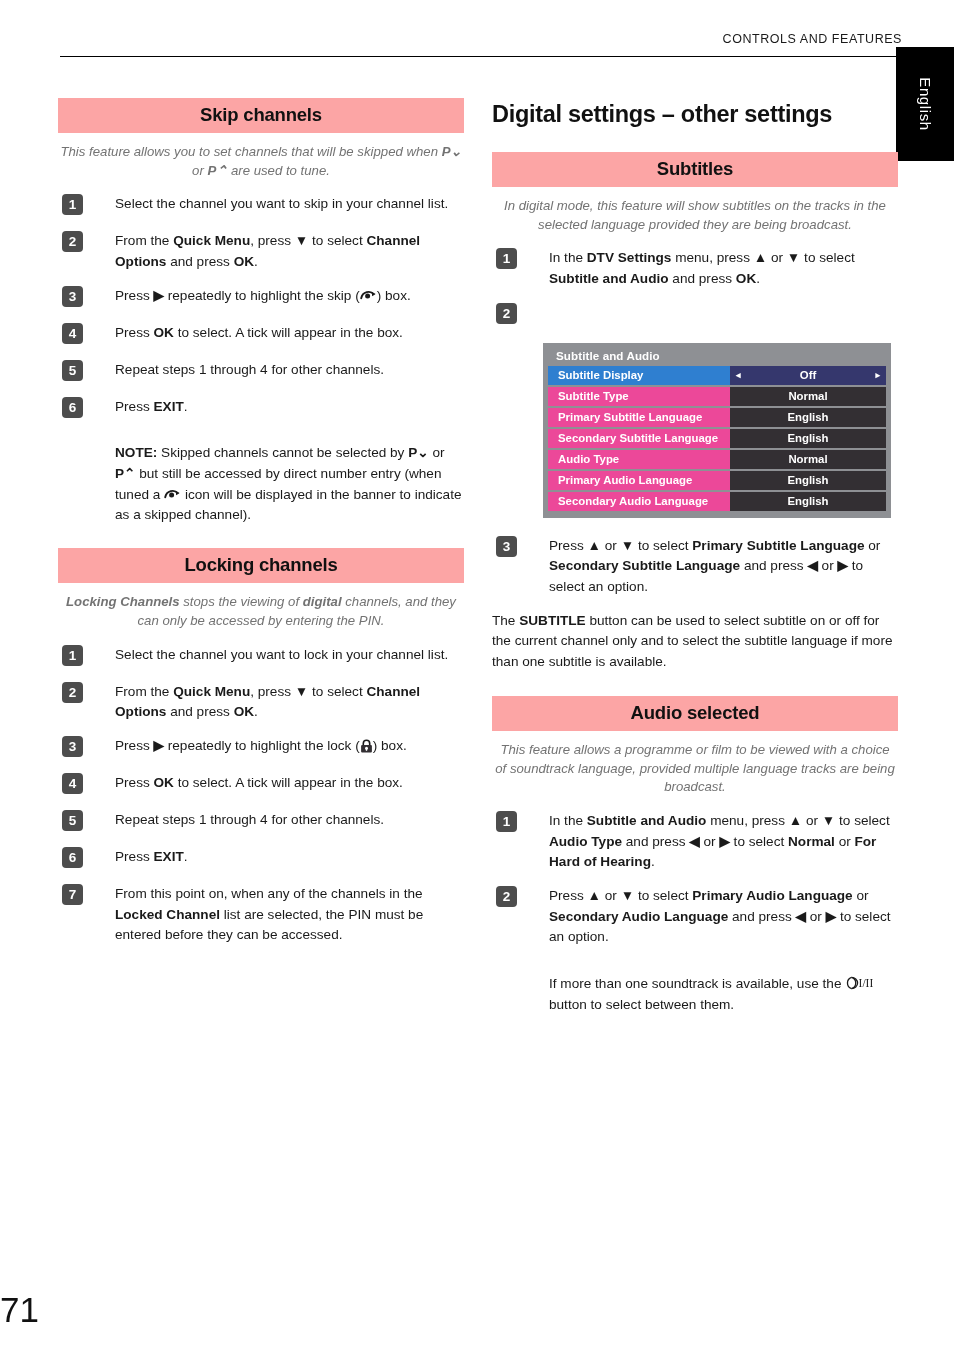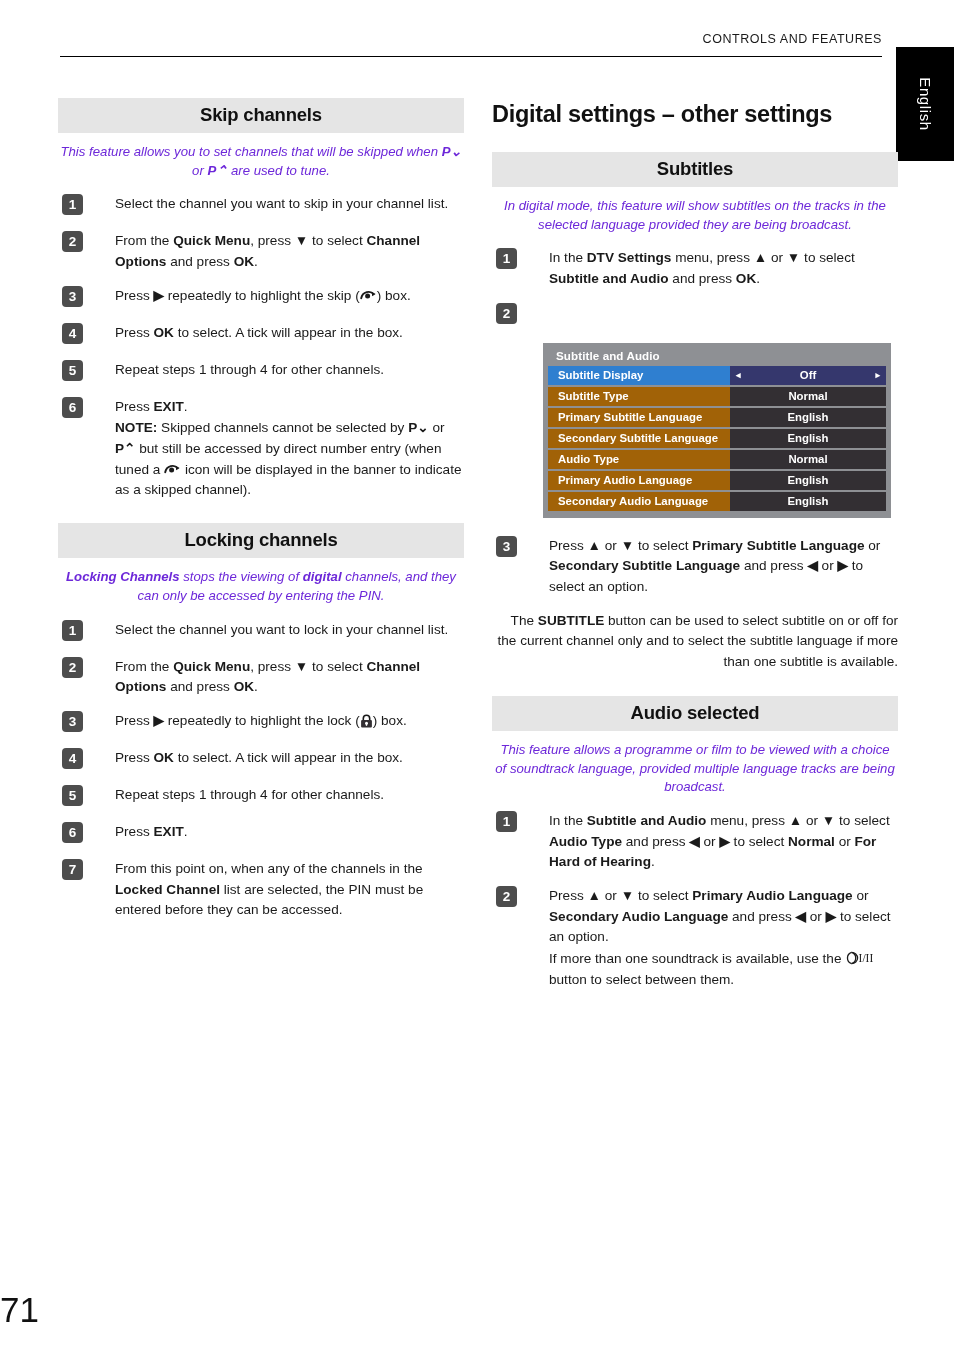--- a/index.html
+++ b/index.html
@@ -9,21 +9,21 @@
     background: #ffffff;
     font-family: "Liberation Sans", sans-serif;
     color: #1a1a1a;
     position: relative;
     overflow: hidden;
   }
 
   
   .page-header {
     position: absolute;
-    top: 32px; left: 60px; right: 72px;
+    top: 32px; left: 60px; right: 52px;
     height: 34px;
   }
   .header-title {
     position: absolute;
     right: 0; top: 0;
     font-size: 12.5px;
     letter-spacing: .55px;
     color: #1a1a1a;
     font-weight: 400;
   }
@@ -65,37 +65,37 @@
     font-size: 23.5px;
     font-weight: bold;
     color: #111;
     letter-spacing: -.3px;
     margin: 3px 0 24px 0;
     line-height: 1.15;
   }
 
   
   .band {
-    background: #e5e5e5;
+    background: #fca5a5;
     color: #111;
     text-align: center;
     font-size: 18.5px;
     font-weight: bold;
     padding: 6px 0 7px 0;
     letter-spacing: -.2px;
   }
 
   
   .intro {
     font-style: italic;
     font-size: 13.2px;
     line-height: 1.42;
     text-align: center;
     margin: 10px 2px 14px 2px;
-    color: #6d28d9;
+    color: #737373;
   }
 
   
   .step {
     position: relative;
     padding-left: 57px;
     margin-bottom: 13px;
     min-height: 24px;
   }
   .step .num {
@@ -108,27 +108,26 @@
     font-size: 13.5px;
     font-weight: bold;
     line-height: 21px;
     text-align: center;
   }
   .step .body {
     font-size: 13.6px;
     line-height: 1.52;
   }
   .step .body.sub {
-    margin-top: 1px;
+    margin-top: 26px;
   }
   .para {
     font-size: 13.6px;
     line-height: 1.5;
     margin: 12px 0 14px 0;
-    text-align: right;
   }
   b { font-weight: bold; }
 
   
   .icon-skip {
     display: inline-block;
     width: 17px; height: 12px;
     position: relative;
     vertical-align: -1px;
   }
@@ -168,21 +167,21 @@
     letter-spacing: .1px;
   }
   .osd-row {
     display: flex;
     height: 19px;
     margin-bottom: 2px;
   }
   .osd-row:last-child { margin-bottom: 0; }
   .osd-label {
     flex: 0 0 182px;
-    background: #a16207;
+    background: #ec4899;
     color: #ffffff;
     font-weight: bold;
     line-height: 19px;
     padding-left: 10px;
     white-space: nowrap;
   }
   .osd-value {
     flex: 1 1 auto;
     background: #332f33;
     color: #ffffff;

